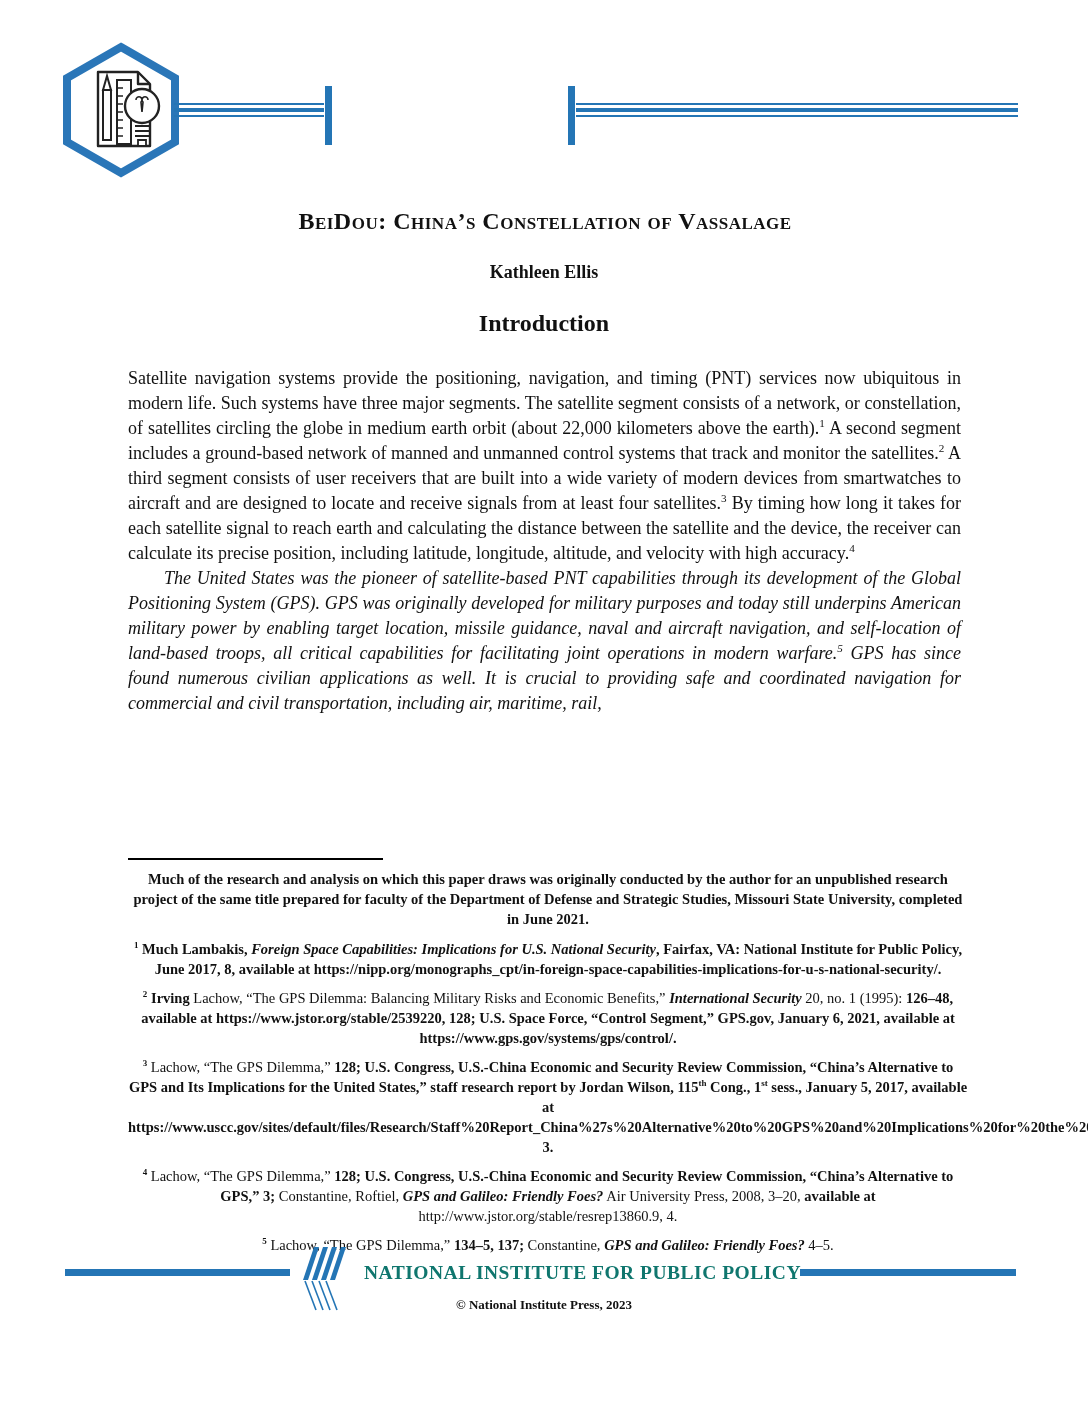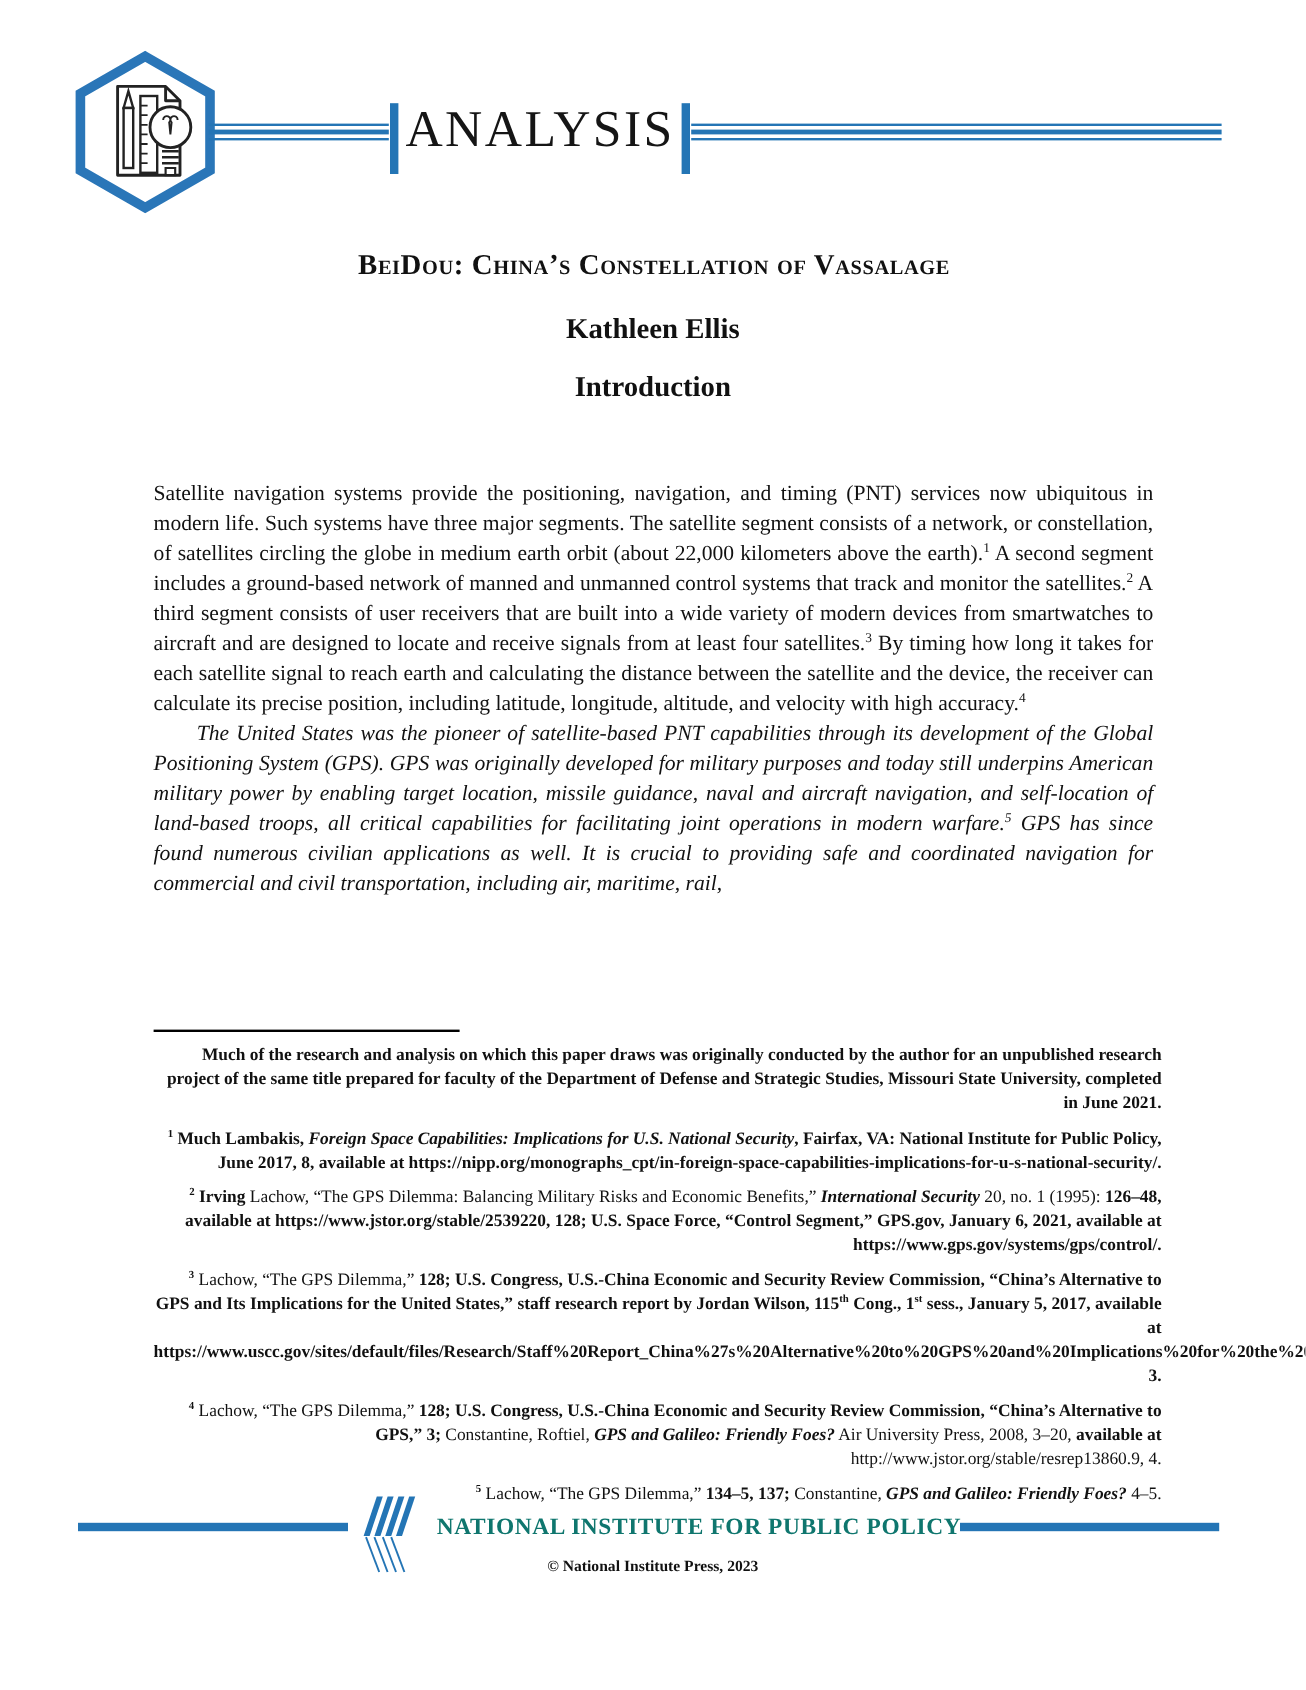--- a/index.html
+++ b/index.html
@@ -31,39 +31,39 @@
   }
 
   
   .doc-title {
     position: absolute; left: 1px; top: 208px; width: 100%;
     text-align: center; font-weight: bold; font-size: 24px;
     font-variant: small-caps; letter-spacing: 0.5px;
   }
   .doc-author {
     position: absolute; left: 0; top: 262px; width: 100%;
-    text-align: center; font-weight: bold; font-size: 24px;
+    text-align: center; font-weight: bold; font-size: 18px;
   }
   .doc-section {
     position: absolute; left: 0; top: 310px; width: 100%;
     text-align: center; font-weight: bold; font-size: 24px;
   }
 
   
   .body-text {
     position: absolute; left: 128px; top: 366px; width: 833px;
-    font-size: 18px; line-height: 25px; text-align: justify; margin-top: 33px;
+    font-size: 18px; line-height: 25px; text-align: justify;
   }
   .para { margin: 0; }
   .para.indent { text-indent: 36px; font-style: italic; }
 
   
   .footnote-block {
     position: absolute; left: 128px; top: 858px; width: 840px;
-    font-size: 14.5px; line-height: 20px; text-align: right;
+    font-size: 14.5px; line-height: 20px; text-align: center;
   }
   .fn-divider { width: 255px; border: 0; border-top: 2px solid #000; margin: 0 0 9px 0; }
   .fn-preamble { margin: 0 0 10px 0; }
   .footnote { margin: 0 0 9px 0; }
 
   .b { font-weight: bold; }
   .i { font-style: italic; }
   sup { font-size: 0.62em; vertical-align: super; line-height: 0; }
 
   
@@ -111,21 +111,20 @@
       <path d="M76,58 a3,3 0 1 1 5,2 l1,10 M88,58 a3,3 0 1 0 -5,2 l-1,10" fill="none" stroke-width="1.6"></path>
     </g>
   </svg>
 
   <div class="hdr-lines hdr-lines-left">
     <div class="ln-thin"></div>
       <div class="ln-thick"></div>
       <div class="ln-thin"></div>
   </div>
   <div class="hdr-bar hdr-bar-left"></div>
-  <div class="banner-word">ANALYSIS</div>
   <div class="hdr-bar hdr-bar-right"></div>
   <div class="hdr-lines hdr-lines-right">
     <div class="ln-thin"></div>
       <div class="ln-thick"></div>
       <div class="ln-thin"></div>
   </div>
 
   <div class="doc-title">BeiDou: China’s Constellation of Vassalage</div>
   <div class="doc-author">Kathleen Ellis</div>
   <div class="doc-section">Introduction</div>

